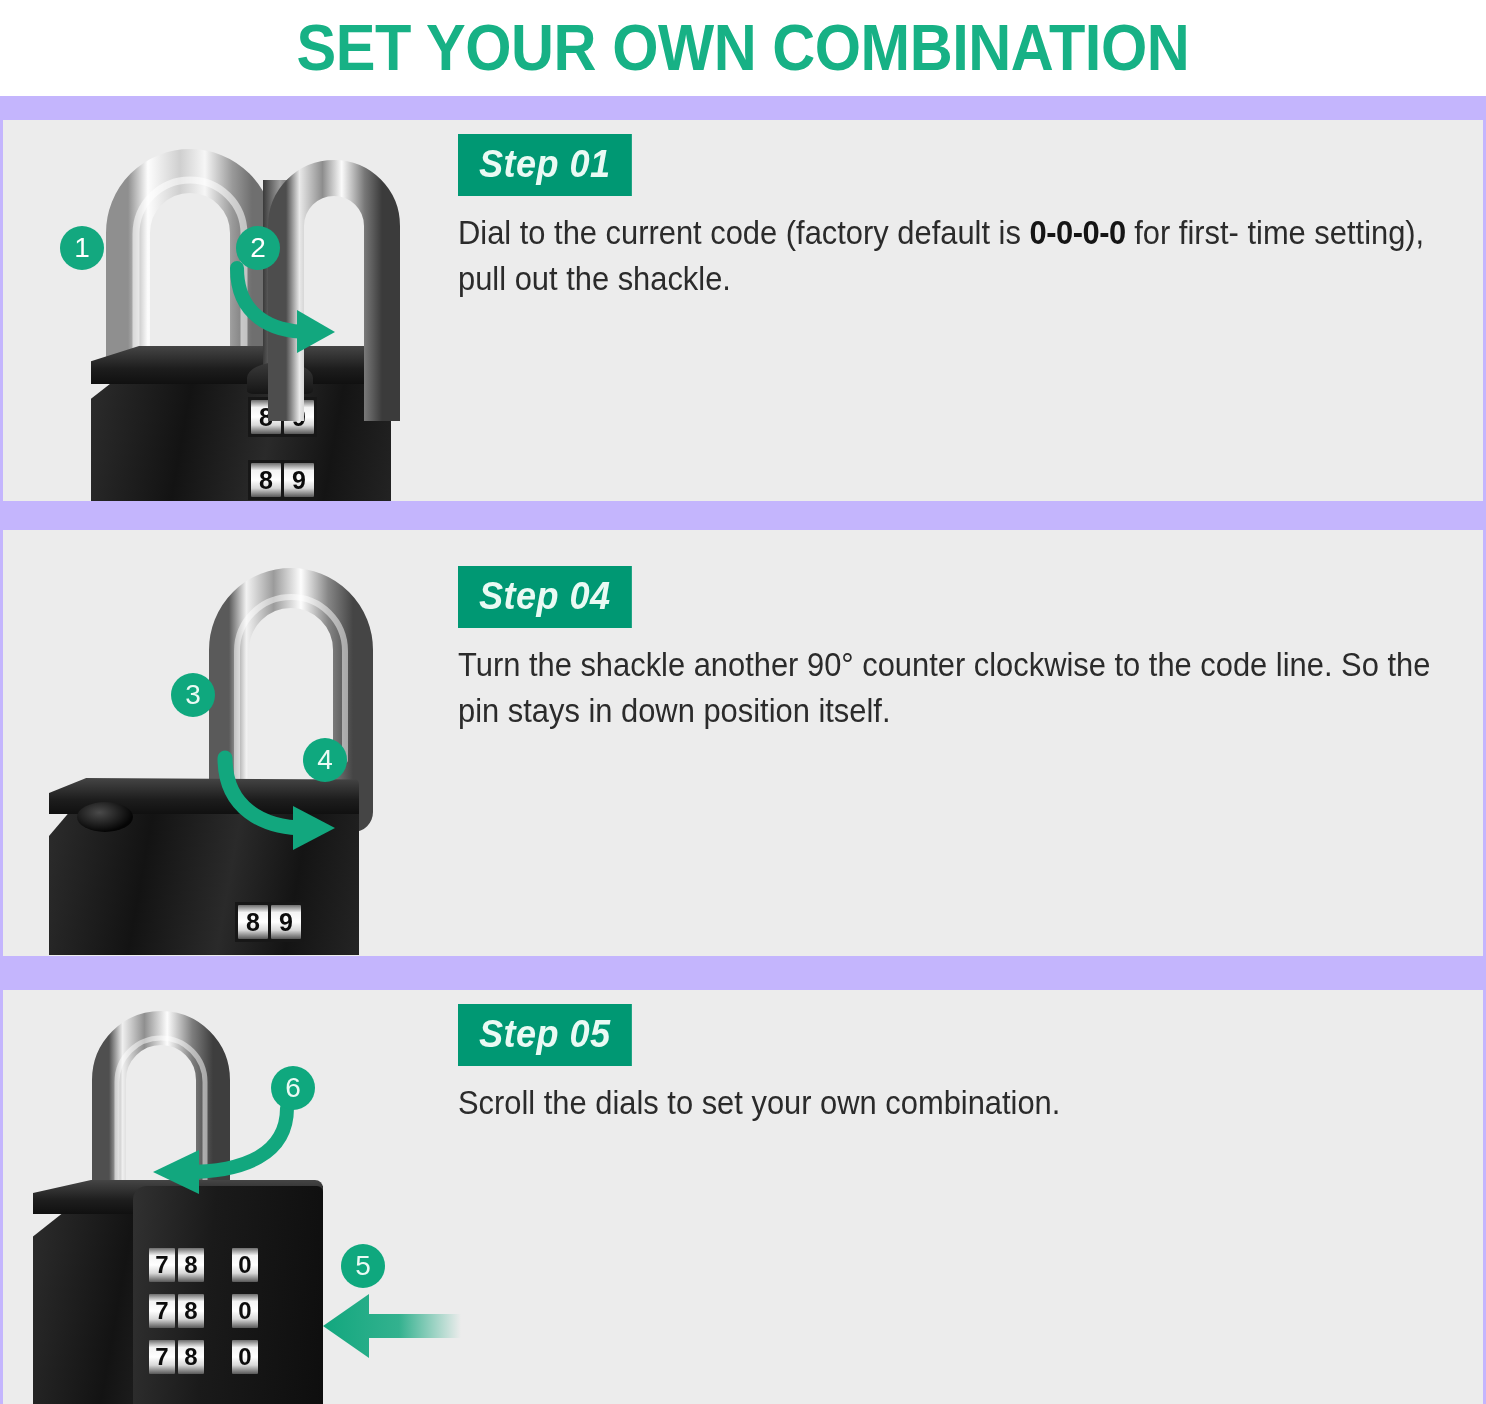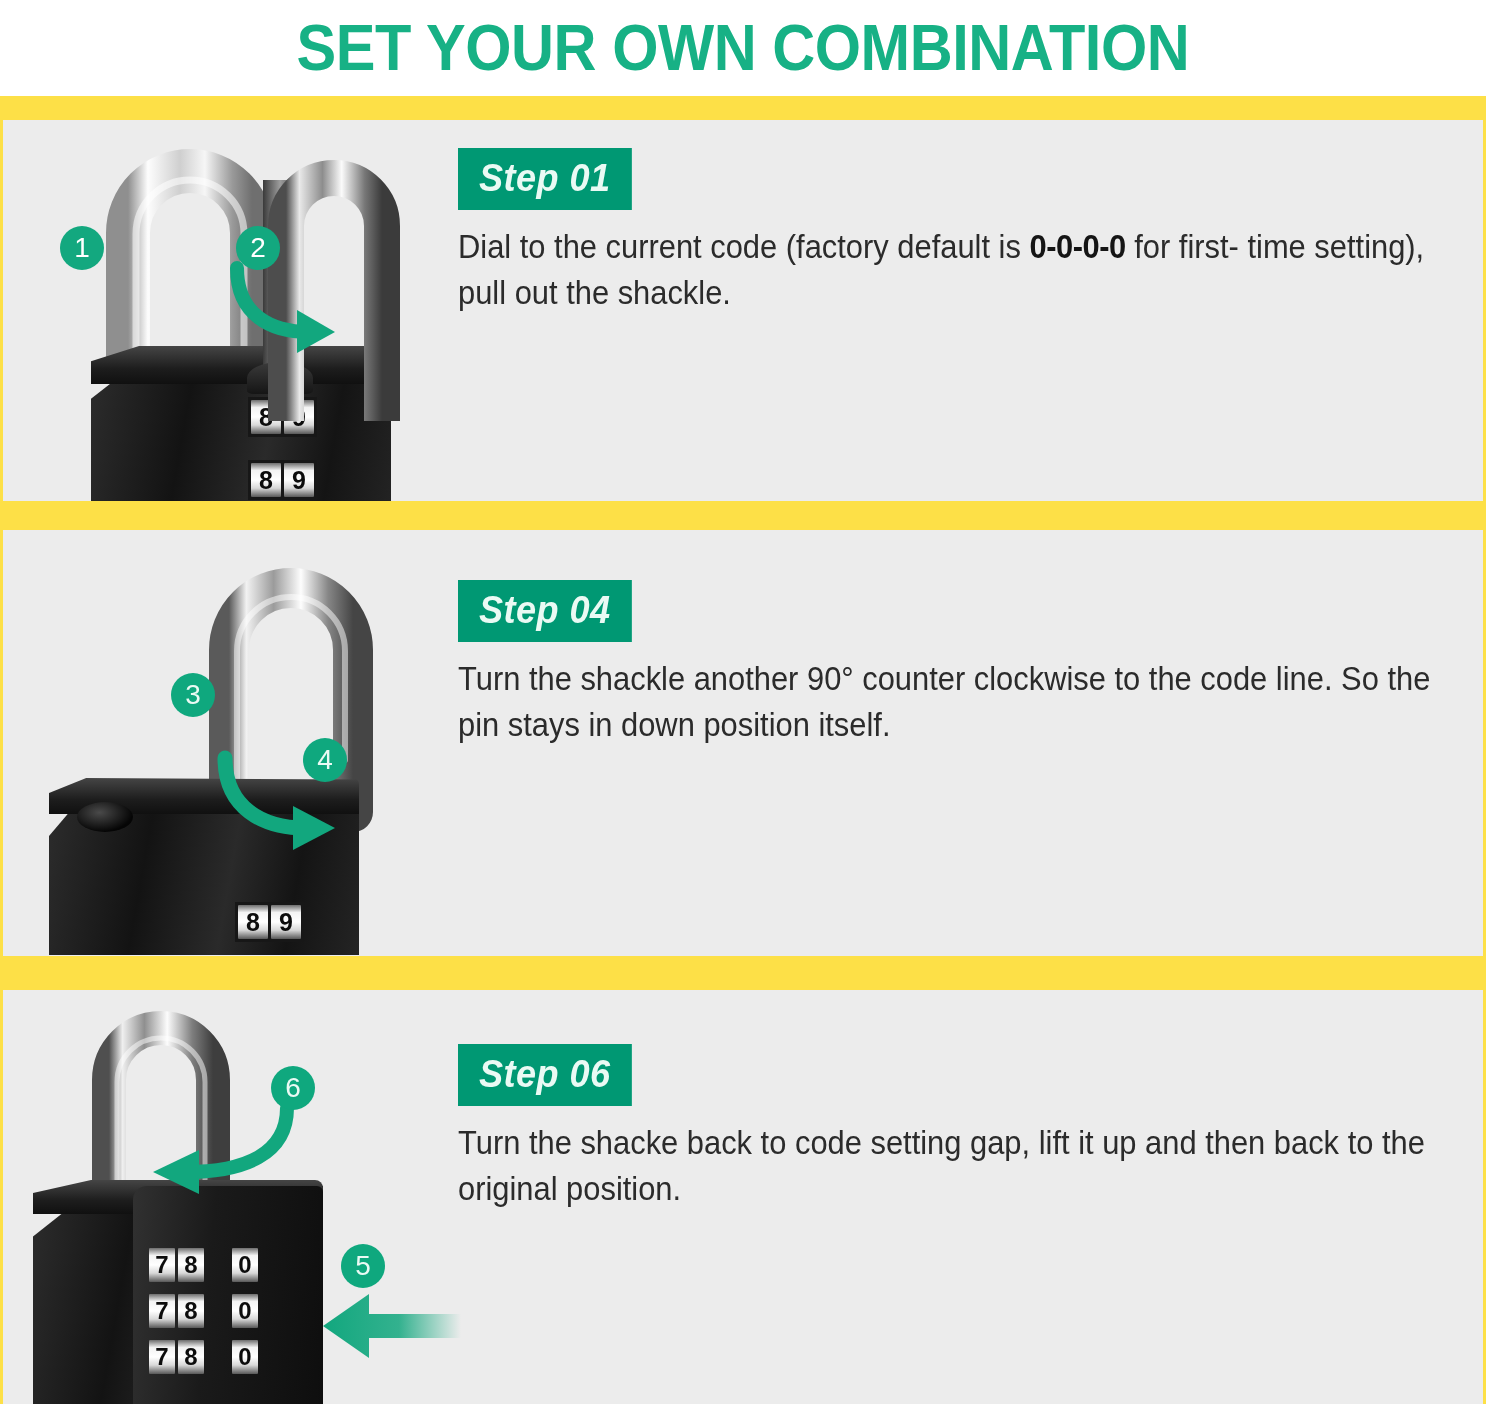--- a/index.html
+++ b/index.html
@@ -3,21 +3,21 @@
 <meta charset="utf-8">
 <style>
   html,body{margin:0;padding:0;}
   body{
     width:1486px;height:1404px;
     background:#ffffff;
     font-family:"Liberation Sans", sans-serif;
     overflow:hidden;
     position:relative;
   }
-  .page{position:relative;width:1486px;height:1404px;background:#fde047;}
+  .page{position:relative;width:1486px;height:1404px;background:#c4b5fd;}
 
   
   .title-bar{
     height:96px;
     display:flex;align-items:center;justify-content:center;
     background:#ffffff;
   }
   .title{
     font-family:"Liberation Sans", sans-serif;
     font-weight:bold;
@@ -48,21 +48,21 @@
   }
   .figure-col{
     position:relative;
     width:455px;
     flex:0 0 455px;
     height:100%;
   }
   .text-col{
     position:relative;
     flex:1 1 auto;
-    padding-top:28px;
+    padding-top:14px;
     padding-right:40px;
   }
 
   
   .step-block{margin-bottom:6px;}
   .step-badge{
     display:inline-block;
     background:#009873;
     color:#eafaf4;
     font-family:"Liberation Sans", sans-serif;
@@ -367,23 +367,23 @@
               <stop offset="45%" stop-color="#12a77e" stop-opacity="0.85"></stop>
               <stop offset="100%" stop-color="#12a77e" stop-opacity="1"></stop>
             </linearGradient>
           </defs>
           <path d="M140 24 L48 24 L48 4 L2 36 L48 68 L48 48 L140 48 Z" fill="url(#fadeA)"></path>
         </svg>
 
       </div>
 
       <div class="text-col">
+        <div class="step-block">
+          <div class="step-badge">Step 05</div>
+          <div class="step-text"><span>Scroll the dials to set your own combination.</span></div>
+        </div>
         <div class="gap-1"></div>
-        <div class="step-block">
-          <div class="step-badge">Step 06</div>
-          <div class="step-text"><span>Turn the shacke back to code setting gap, lift it up and then back to the original position.</span></div>
-        </div>
       </div>
 
     </div>
   </div>
 
 </div>
 
 </body></html>

